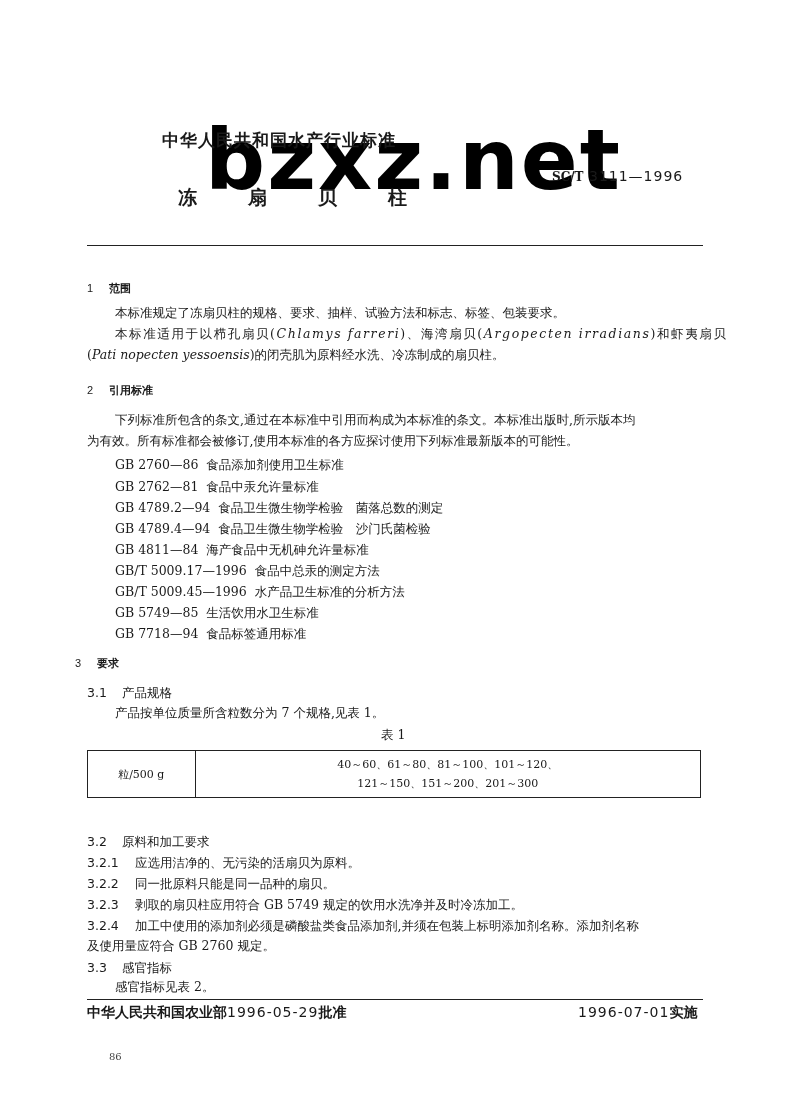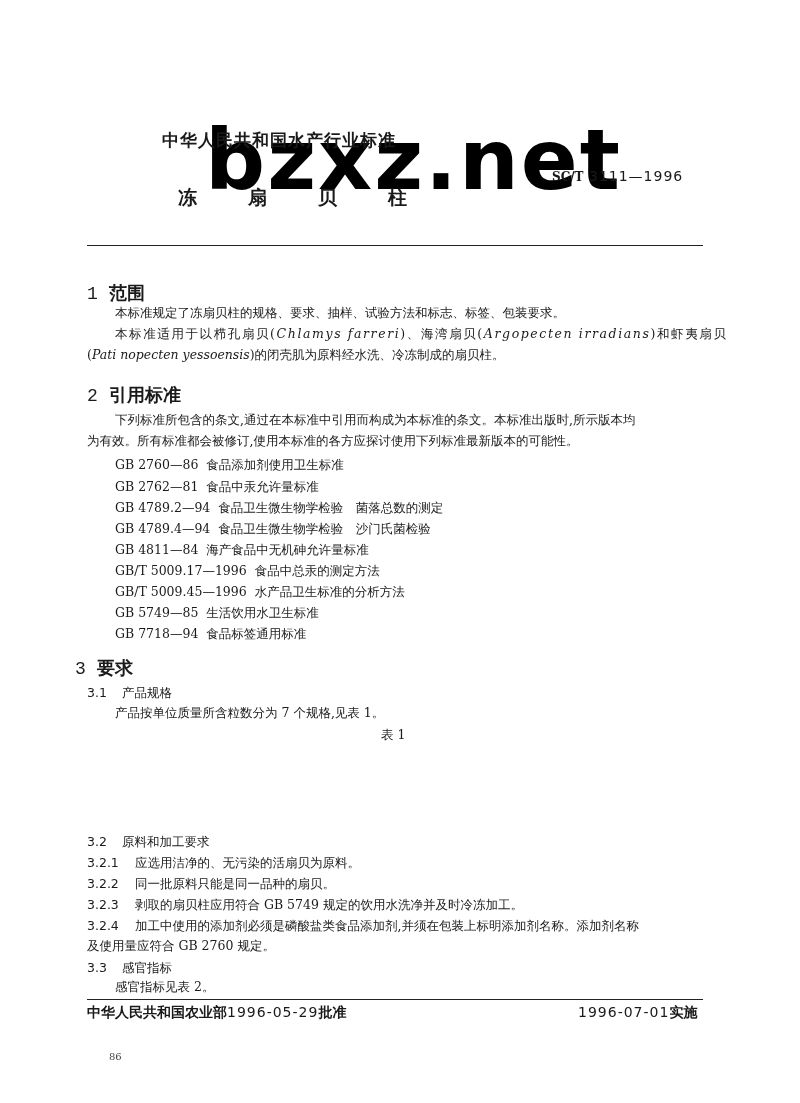--- a/index.html
+++ b/index.html
@@ -66,23 +66,23 @@
 
     .hr {
       position: absolute;
       left: 87px;
       width: 616px;
       height: 0;
       border-top: 1.6px solid #222;
     }
 
     .heading {
-      font-family: Liberation Mono, monospace;
-      font-weight: bold;
-      font-size: 18px;
+      font-family: Liberation Sans, sans-serif;
+      font-weight: bold;
+      font-size: 11px;
     }
     .heading .num { display: inline-block; width: 22px; font-weight: normal; }
 
     .p {
       font-size: 12.5px;
       line-height: 20px;
     }
     .ref-row {
       font-size: 12.5px;
     }
@@ -182,20 +182,27 @@
   <span class="num">3</span><span>要求</span>
 </div>
 <div class="abs subhead" style="left:87px; top:685px;">
   <span class="num" style="width:35px;">3.1</span><span>产品规格</span>
 </div>
 <div class="abs p" style="left:115px; top:703px;">产品按单位质量所含粒数分为 7 个规格,见表 1。</div>
 <div class="abs p" style="left:381px; top:725px;">表 1</div>
 
 <table class="spec">
   <tbody>
+  <tr>
+    <td>粒/500 g</td>
+    <td>
+      <div>40～60、61～80、81～100、101～120、</div>
+      <div>121～150、151～200、201～300</div>
+    </td>
+  </tr>
 </tbody>
   </table>
 
 <div class="abs subhead" style="left:87px; top:834px;">
   <span class="num" style="width:35px;">3.2</span><span>原料和加工要求</span>
 </div>
 <div class="abs subhead" style="left:87px; top:855px;">
   <span class="num" style="width:48px;">3.2.1</span><span>应选用洁净的、无污染的活扇贝为原料。</span>
 </div>
 <div class="abs subhead" style="left:87px; top:876px;">

